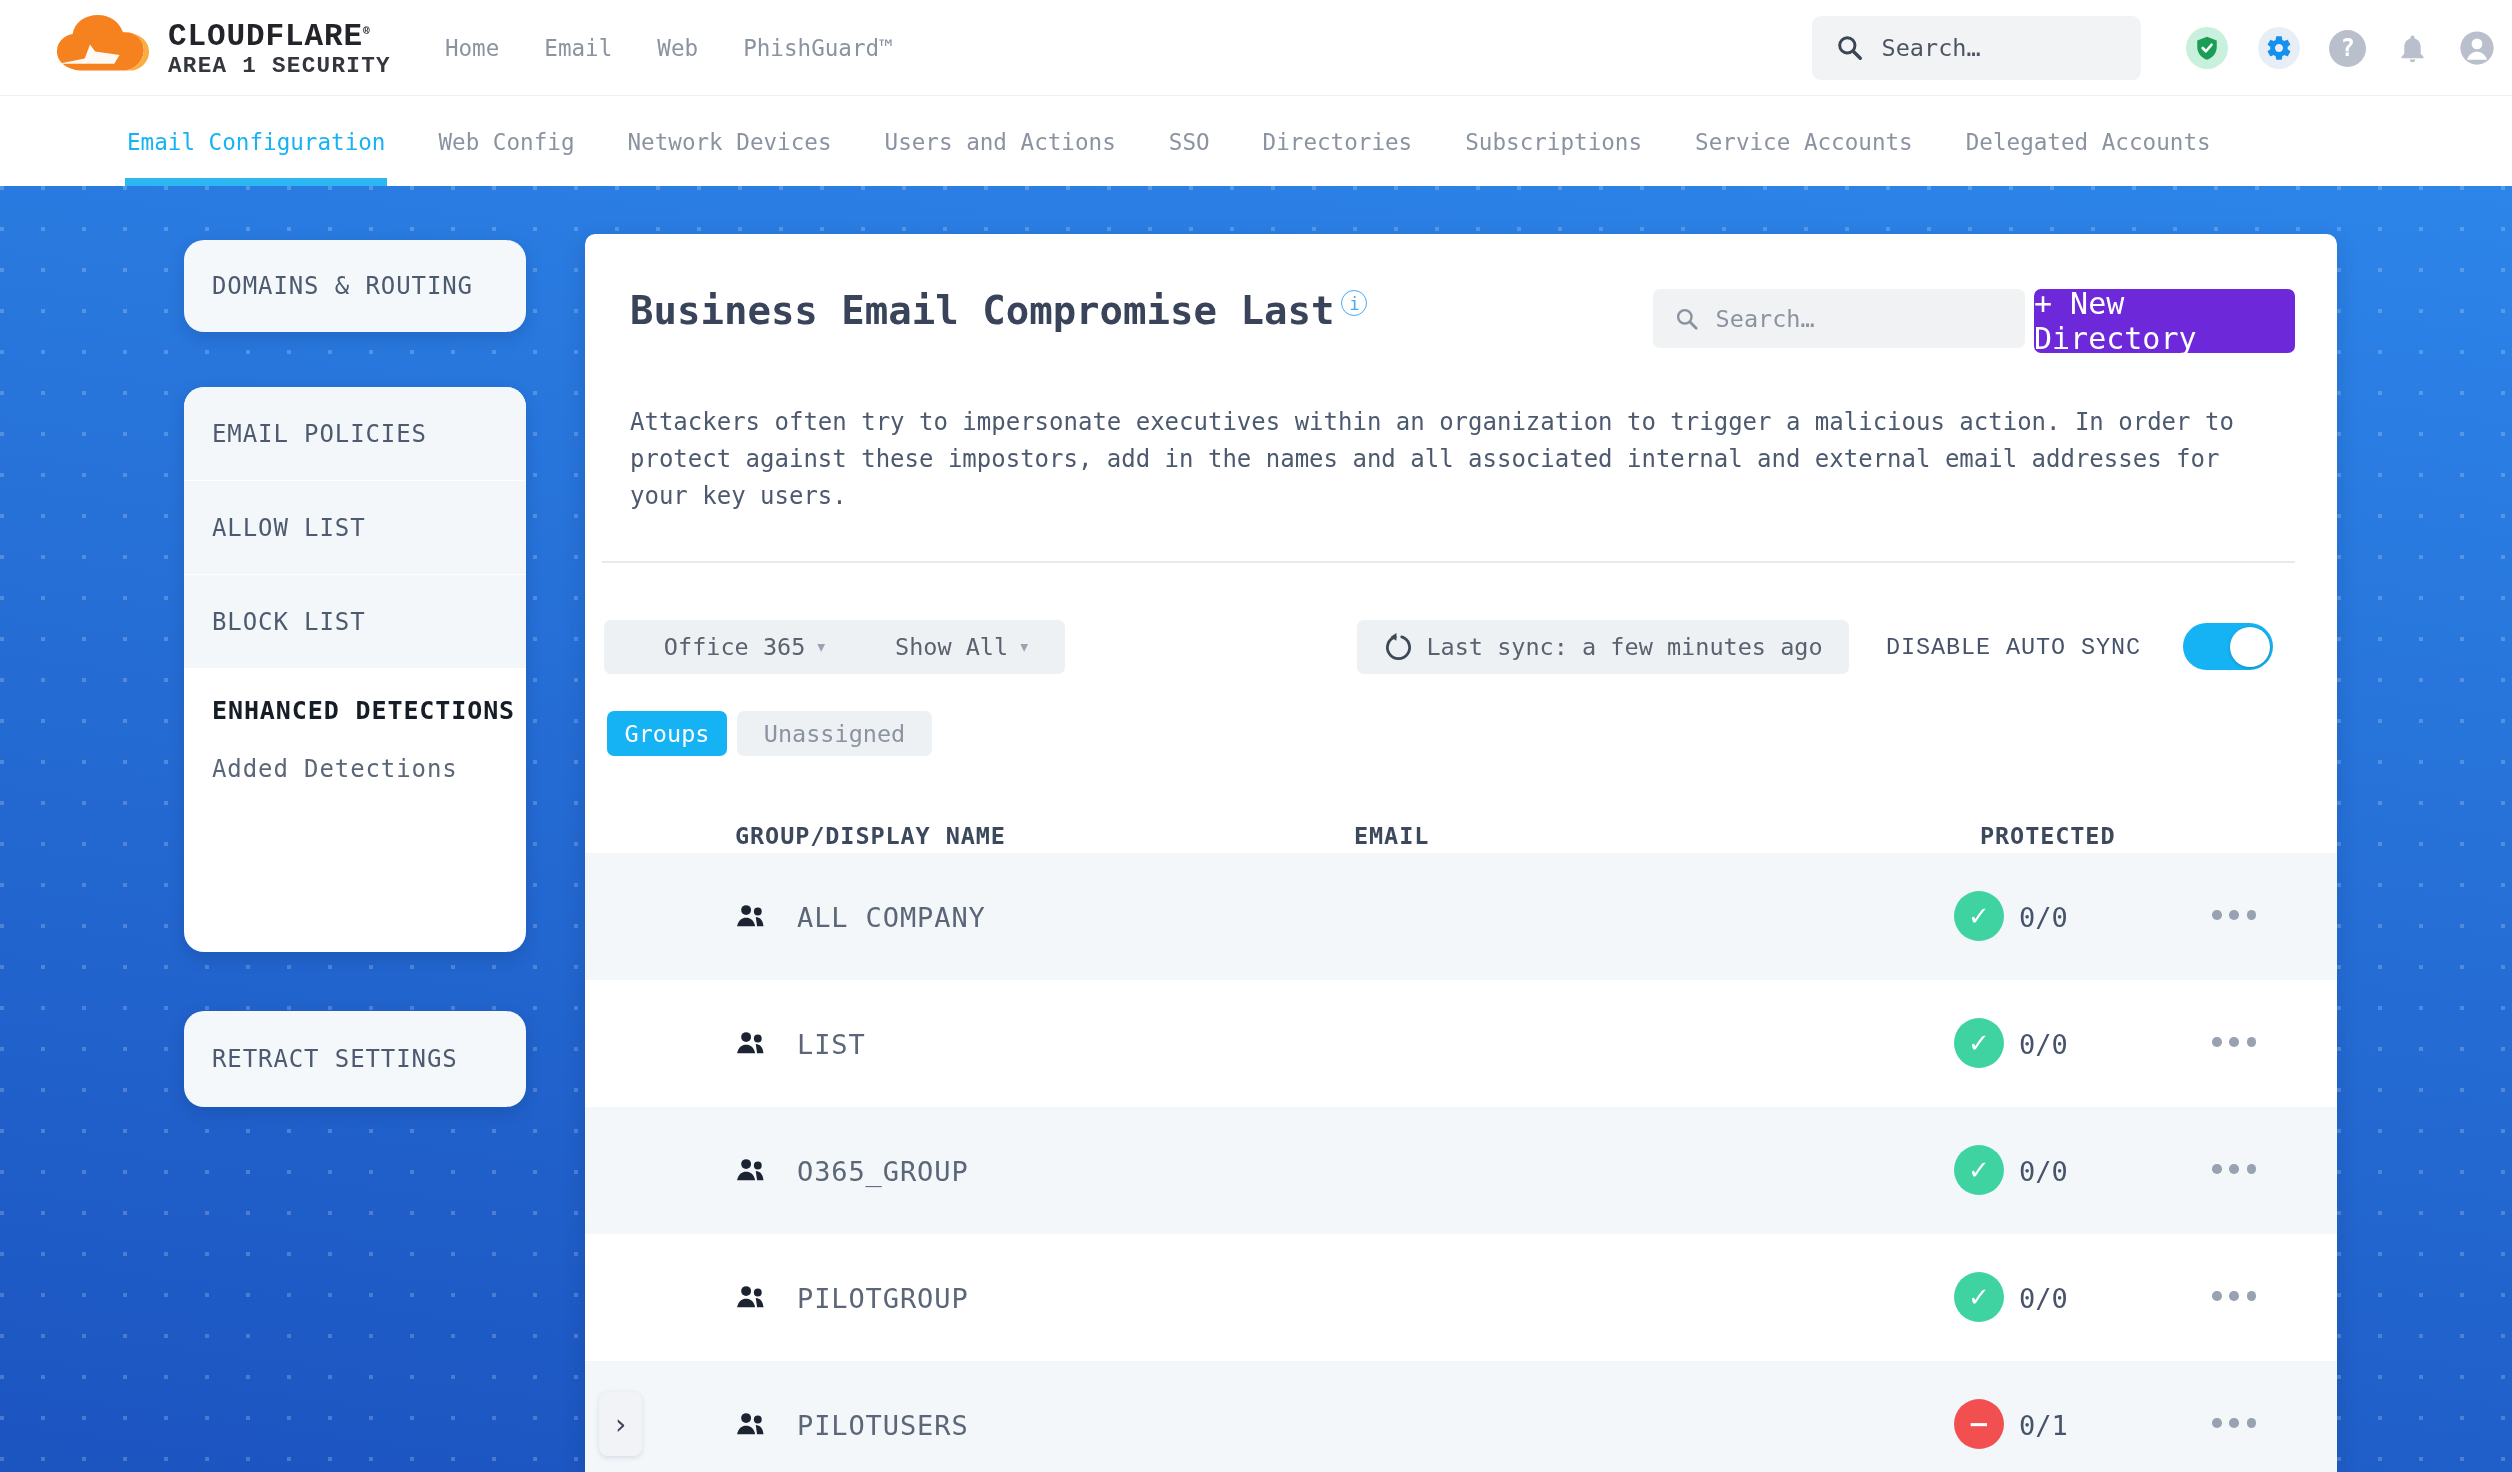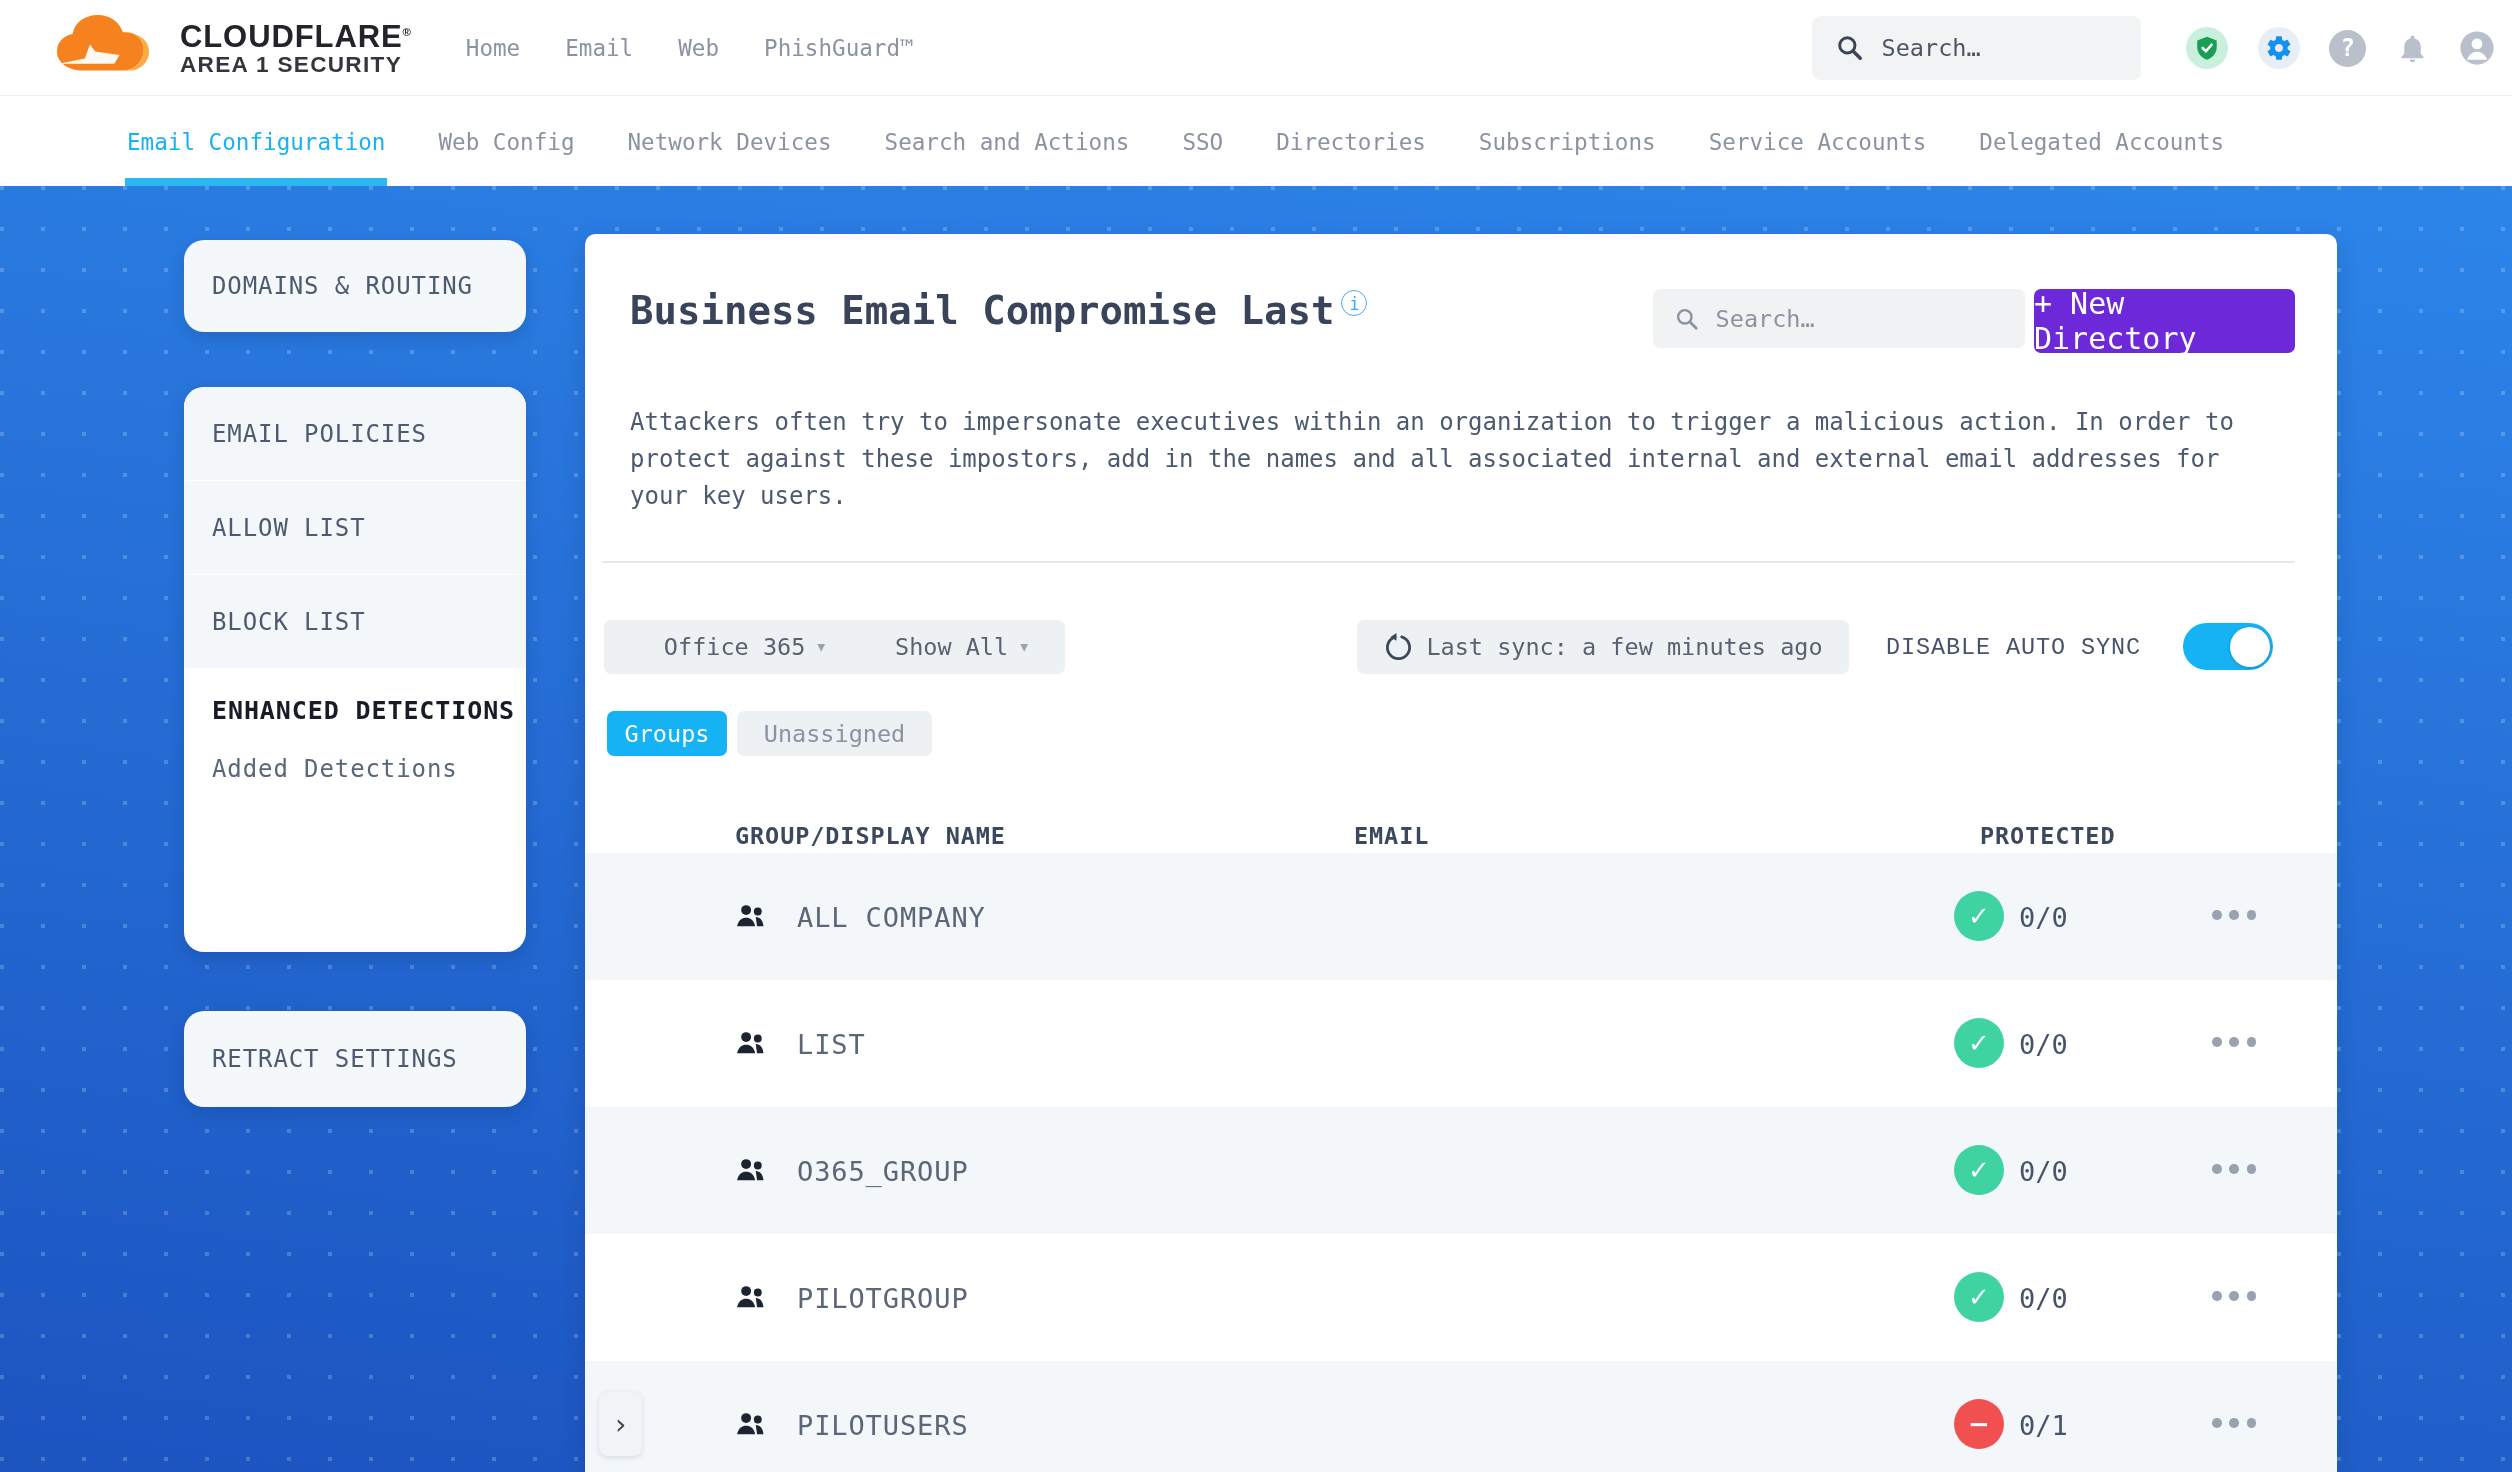--- a/index.html
+++ b/index.html
@@ -11,21 +11,21 @@
   }
 
   
   .topbar {
     position:absolute; left:0; top:0; width:2512px; height:96px;
     background:#ffffff; border-bottom:1.7px solid #eef1f4;
     display:flex; align-items:center;
   }
   .logo-wrap { display:flex; align-items:center; margin-left:50px; }
   .logo-cloud { width:106px; height:70px; }
-  .brand-text { margin-left:24px; font-family:Liberation Sans, sans-serif; }
+  .brand-text { margin-left:12px; font-family:Liberation Mono, monospace; }
   .brand-name { font-size:31px; font-weight:bold; color:#22242a; letter-spacing:0.9px; line-height:31px; }
   .brand-name sup { font-size:11.3px; }
   .brand-sub  { font-size:22.6px; font-weight:bold; color:#33363d; letter-spacing:1.3px; line-height:26px; }
   .top-nav { display:flex; gap:45px; margin-left:54px; }
   .top-nav span { font-size:22.6px; color:#8b93a1; cursor:pointer; }
 
   .top-search {
     position:absolute; left:1812px; top:15.6px; width:329px; height:64px;
     background:#f1f3f5; border-radius:8.7px;
     display:flex; align-items:center; padding-left:22.6px; gap:17.4px;
@@ -233,21 +233,21 @@
         <path d="M5.6 19.4 C7.1 15.9 9.3 14.4 12 14.4 s4.9 1.5 6.4 5" fill="#fff"></path>
       </svg>
     </div>
   </div>
 </header>
 
 <nav class="subnav">
   <span class="item active">Email Configuration</span>
   <span class="item">Web Config</span>
   <span class="item">Network Devices</span>
-  <span class="item">Search and Actions</span>
+  <span class="item">Users and Actions</span>
   <span class="item">SSO</span>
   <span class="item">Directories</span>
   <span class="item">Subscriptions</span>
   <span class="item">Service Accounts</span>
   <span class="item">Delegated Accounts</span>
 </nav>
 
 <div class="content">
 
   <div class="card card-single" id="card-domains">

